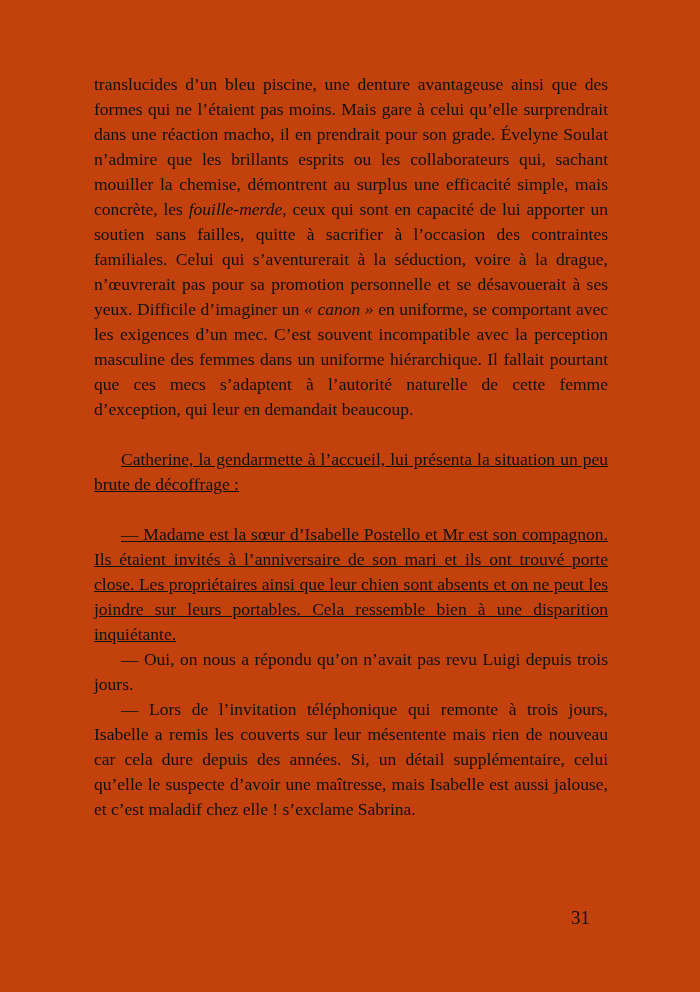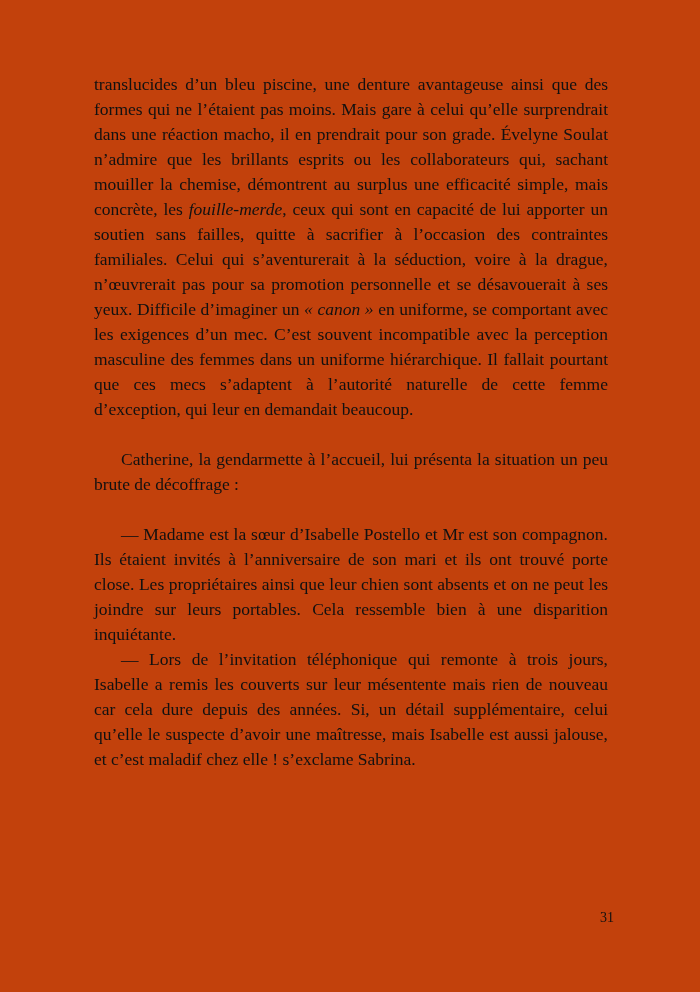--- a/index.html
+++ b/index.html
@@ -31,38 +31,40 @@
   }
   .text-block p {
     margin: 0;
     padding: 0;
   }
   .text-block p.indent {
     text-indent: 27px;
   }
   .text-block p.gap {
     margin-top: 25px;
+    text-decoration: underline;
   }
   .italic {
     font-style: italic;
   }
   .page-number {
     position: absolute;
-    left: 104px;
+    left: 80px;
     top: 907px;
     width: 510px;
     text-align: right;
-    font-size: 14px;
+    font-size: 19px;
     line-height: 22px;
   }
 </style>
 </head>
 <body>
 
 <div class="page">
   <div class="text-block" id="paragraphs-container">
       <p class=""><span>translucides d’un bleu piscine, une denture avantageuse ainsi que des formes qui ne l’étaient pas moins. Mais gare à celui qu’elle surprendrait dans une réaction macho, il en prendrait pour son grade. Évelyne Soulat n’admire que les brillants esprits ou les collaborateurs qui, sachant mouiller la chemise, démontrent au surplus une efficacité simple, mais concrète, les </span><span class="italic">fouille-merde</span><span>, ceux qui sont en capacité de lui apporter un soutien sans failles, quitte à sacrifier à l’occasion des contraintes familiales. Celui qui s’aventurerait à la séduction, voire à la drague, n’œuvrerait pas pour sa promotion personnelle et se désavouerait à ses yeux. Difficile d’imaginer un </span><span class="italic">«&nbsp;canon&nbsp;»</span><span> en uniforme, se comportant avec les exigences d’un mec. C’est souvent incompatible avec la perception masculine des femmes dans un uniforme hiérarchique. Il fallait pourtant que ces mecs s’adaptent à l’autorité naturelle de cette femme d’exception, qui leur en demandait beaucoup.</span></p>
       <p class="indent gap"><span>Catherine, la gendarmette à l’accueil, lui présenta la situation un peu brute de décoffrage&nbsp;:</span></p>
       <p class="indent gap"><span>—&nbsp;Madame est la sœur d’Isabelle Postello et Mr est son compagnon. Ils étaient invités à l’anniversaire de son mari et ils ont trouvé porte close. Les propriétaires ainsi que leur chien sont absents et on ne peut les joindre sur leurs portables. Cela ressemble bien à une disparition inquiétante.</span></p>
+      <p class="indent"><span>—&nbsp;Oui, on nous a répondu qu’on n’avait pas revu Luigi depuis trois jours.</span></p>
       <p class="indent"><span>—&nbsp;Lors de l’invitation téléphonique qui remonte à trois jours, Isabelle a remis les couverts sur leur mésentente mais rien de nouveau car cela dure depuis des années. Si, un détail supplémentaire, celui qu’elle le suspecte d’avoir une maîtresse, mais Isabelle est aussi jalouse, et c’est maladif chez elle&nbsp;! s’exclame Sabrina.</span></p>
     </div>
   <div class="page-number">31</div>
 </div>
 
 </body></html>

